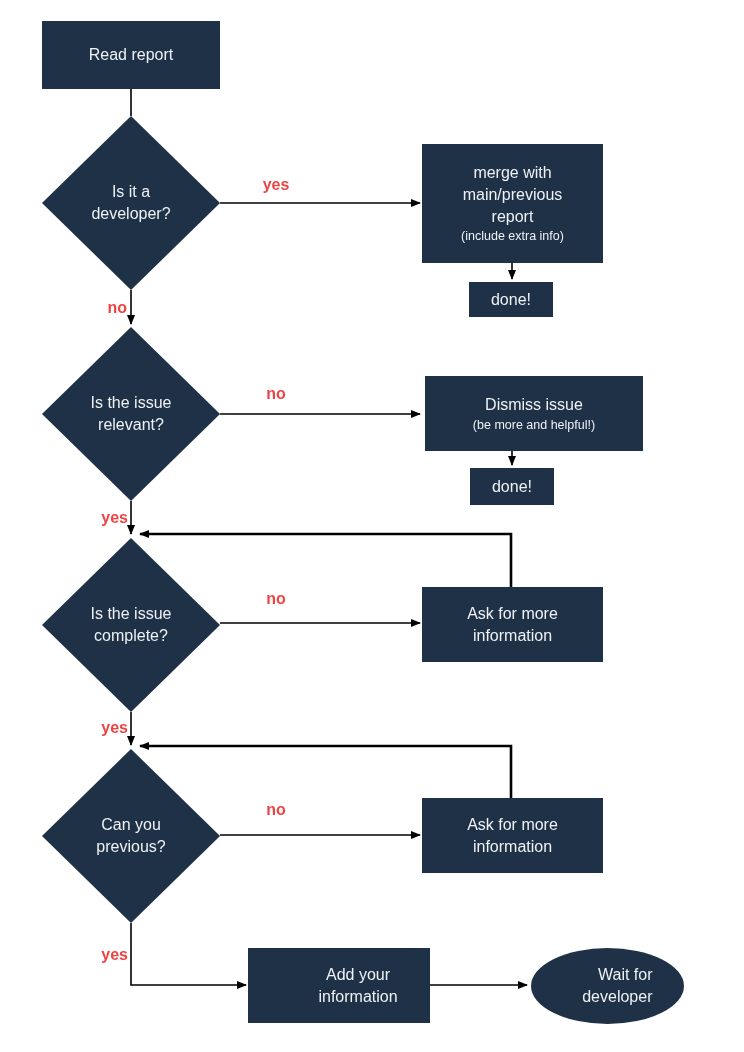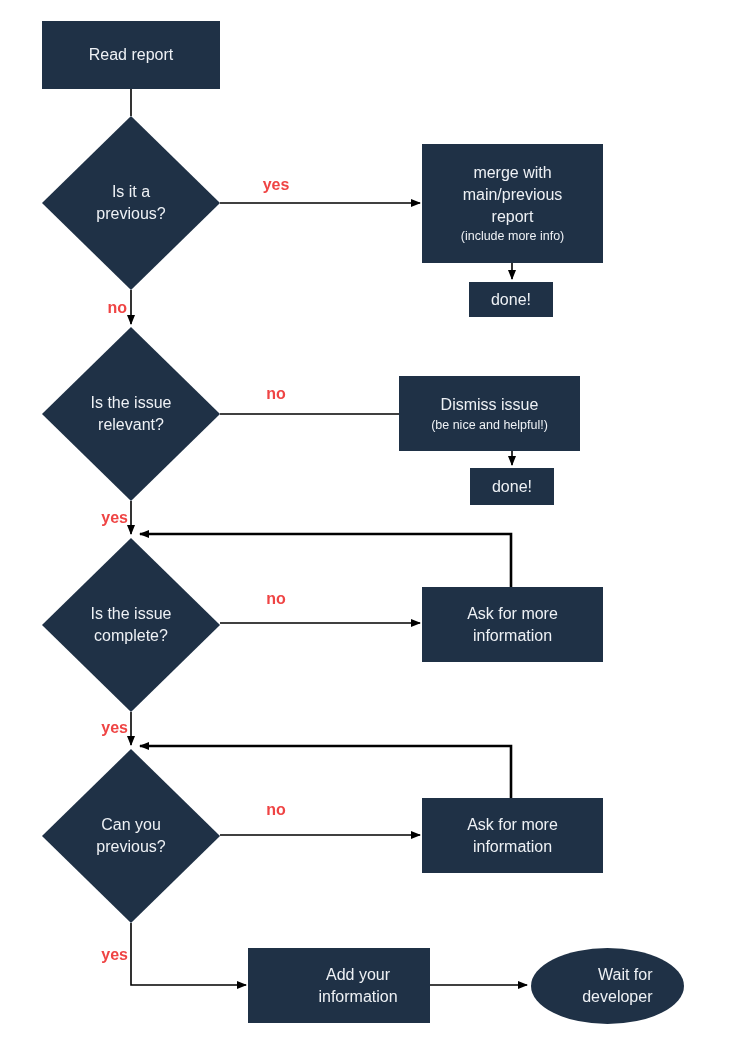--- a/index.html
+++ b/index.html
@@ -78,39 +78,39 @@
     <path class="edge" d="M220,835 H420" marker-end="url(#arrow)"></path>
     <path class="edge" d="M131,923 V985 H246" marker-end="url(#arrow)"></path>
     <path class="edge" d="M430,985 H527" marker-end="url(#arrow)"></path>
   </svg>
 
   <div class="node" style="left:42px; top:21px; width:178px; height:68px;">
     <span class="label">Read report</span>
   </div>
 
   <div class="node diamond" style="left:42px; top:116px; width:178px; height:174px;">
-    <span class="label">Is it a previous?</span>
+    <span class="label">Is it a developer?</span>
   </div>
 
   <div class="node" style="left:422px; top:144px; width:181px; height:119px;">
     <span class="label" style="width:130px;">merge with main/previous report</span>
-    <span class="sublabel">(include more info)</span>
+    <span class="sublabel">(include extra info)</span>
   </div>
 
   <div class="node" style="left:469px; top:282px; width:84px; height:35px;">
     <span class="label">done!</span>
   </div>
 
   <div class="node diamond" style="left:42px; top:327px; width:178px; height:174px;">
     <span class="label">Is the issue relevant?</span>
   </div>
 
-  <div class="node" style="left:399px; top:376px; width:181px; height:75px;">
+  <div class="node" style="left:425px; top:376px; width:218px; height:75px;">
     <span class="label">Dismiss issue</span>
-    <span class="sublabel">(be nice and helpful!)</span>
+    <span class="sublabel">(be more and helpful!)</span>
   </div>
 
   <div class="node" style="left:470px; top:468px; width:84px; height:37px;">
     <span class="label">done!</span>
   </div>
 
   <div class="node diamond" style="left:42px; top:538px; width:178px; height:174px;">
     <span class="label">Is the issue complete?</span>
   </div>
 

